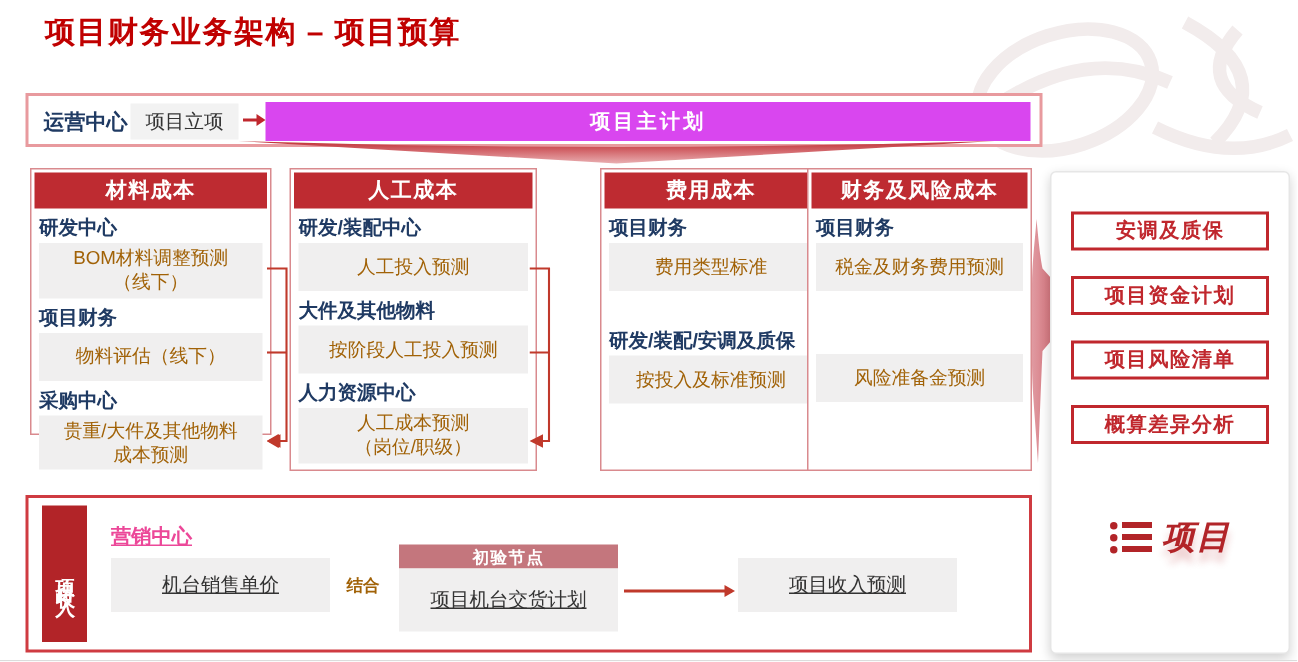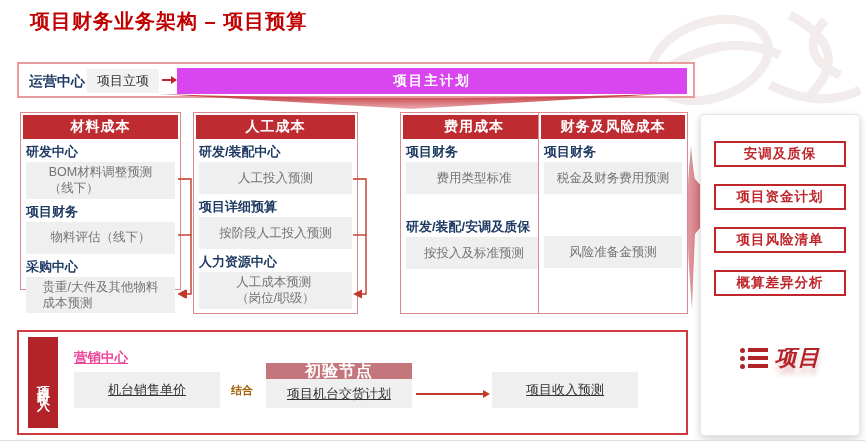--- a/index.html
+++ b/index.html
@@ -27,21 +27,21 @@
   
   .col{position:absolute;top:112px;border:1.5px solid #d98a8e;background:#fff;padding:0 5px 4px 5px;}
   .col1{left:20px;width:161px;height:178px;}
   .col2{left:193px;width:165px;height:202px;}
   .col3{left:368px;width:148px;height:202px;margin-left:32px;}
   .col4{left:538px;width:150px;height:202px;}
   .col-header{margin:2px -3px 0 -3px;height:24px;background:#be2b31;color:#fff;font-size:14px;font-weight:bold;
     display:flex;align-items:center;justify-content:center;letter-spacing:1px;}
   .glabel{margin:4px 0 2px 0;font-size:13px;font-weight:bold;color:#1f3a63;line-height:17px;}
   .gbox{background:#f0efef;min-height:32px;display:flex;align-items:center;justify-content:center;
-    font-size:12.5px;line-height:1.3;color:#737373;text-align:left;white-space:pre-line;padding:2px 3px;}
+    font-size:12.5px;line-height:1.3;color:#a16207;text-align:center;white-space:pre-line;padding:2px 3px;}
   .gap{margin-top:24px;}
   .gap-lg{margin-top:42px;}
   
   .connector{position:absolute;top:170px;width:20px;height:134px;pointer-events:none;}
   .conn1{left:178px;} .conn2{left:353px;}
   .big-arrow{position:absolute;left:684px;top:146px;width:34px;height:165px;pointer-events:none;}
   
   .panel{position:absolute;left:700px;top:114px;width:160px;height:322px;background:#fff;
     border:1px solid #e6e6e6;border-radius:4px;box-shadow:0 3px 8px rgba(0,0,0,.18);}
   .out-box{margin:17px auto 0 auto;width:132px;height:26px;border:2px solid #c0272d;color:#c0272d;
@@ -58,22 +58,22 @@
   .bottom{position:absolute;left:17px;top:330px;width:671px;height:105px;border:2px solid #cf3b41;background:#fff;}
   .side-bar{position:absolute;left:9px;top:5px;width:30px;height:91px;background:#b22428;color:#fff;
     display:flex;align-items:center;justify-content:center;writing-mode:vertical-lr;
     font-size:13px;font-weight:bold;letter-spacing:4px;}
   .b-owner{position:absolute;left:55px;top:17px;font-size:13.5px;font-weight:bold;color:#ec4899;text-decoration:underline;}
   .b-box{position:absolute;background:#f0efef;display:flex;align-items:center;justify-content:center;
     font-size:13px;color:#333;text-align:center;text-decoration:underline;}
   .price-box{left:55px;top:40px;width:146px;height:36px;}
   .join{position:absolute;left:212px;top:51px;font-size:11px;font-weight:bold;color:#a16207;}
   .node-header{position:absolute;left:247px;top:31px;width:146px;height:16px;background:#c4767d;color:#fff;
-    font-size:16px;font-weight:bold;display:flex;align-items:center;justify-content:center;letter-spacing:1px;}
-  .delivery-box{left:247px;top:47px;width:146px;height:29px;}
+    font-size:11px;font-weight:bold;display:flex;align-items:center;justify-content:center;letter-spacing:1px;}
+  .delivery-box{left:247px;top:47px;width:146px;height:42px;}
   .flow-arrow{position:absolute;left:397px;top:61px;width:72px;height:2px;background:#c0392b;}
   .flow-arrow:after{content:"";position:absolute;right:-6px;top:-3.5px;border:4.5px solid transparent;border-left:7px solid #c0392b;}
   .forecast-box{left:473px;top:40px;width:146px;height:36px;}
   .page-edge{position:absolute;left:0;right:0;bottom:0;border-bottom:1px solid #dcdcdc;}
 </style>
 </head>
 <body>
 
 <div class="canvas">
 
@@ -116,21 +116,21 @@
     <div class="gbox">物料评估（线下）</div>
     <div class="glabel">采购中心</div>
     <div class="gbox">贵重/大件及其他物料
 成本预测</div>
   </div>
 
   <div class="col col2">
     <div class="col-header">人工成本</div>
     <div class="glabel">研发/装配中心</div>
     <div class="gbox">人工投入预测</div>
-    <div class="glabel">项目详细预算</div>
+    <div class="glabel">大件及其他物料</div>
     <div class="gbox">按阶段人工投入预测</div>
     <div class="glabel">人力资源中心</div>
     <div class="gbox">人工成本预测
 （岗位/职级）</div>
   </div>
 
   <div class="col col3">
     <div class="col-header">费用成本</div>
     <div class="glabel">项目财务</div>
     <div class="gbox">费用类型标准</div>

